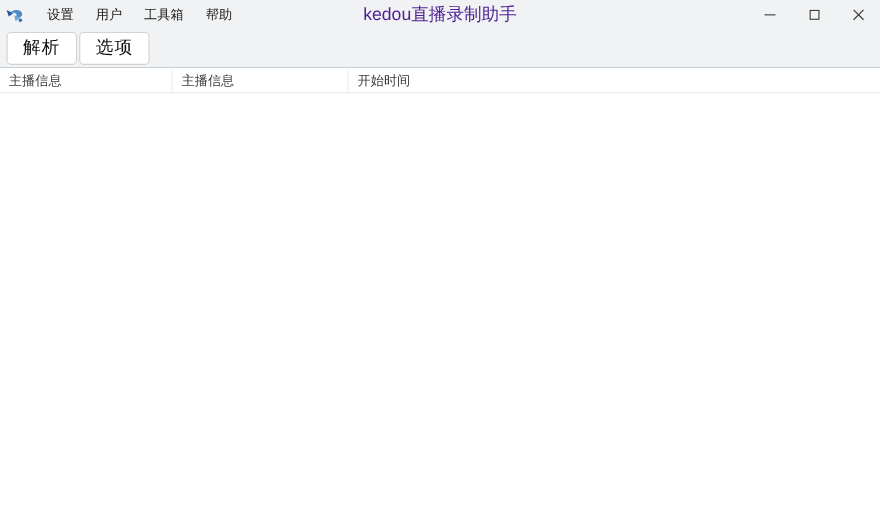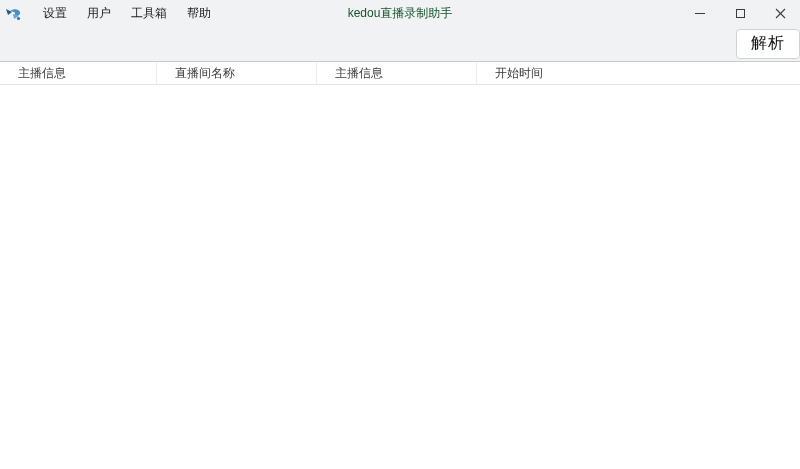--- a/index.html
+++ b/index.html
@@ -30,21 +30,21 @@
   .menubar { display: flex; margin-left: 10px; height: 100%; align-items: center; }
   .menu-item {
     font-size: 12px; color: #1a1a1a;
     padding: 3px 10px;
     cursor: default;
     white-space: nowrap;
   }
   .window-title {
     position: absolute; left: 0; right: 0; top: 0; bottom: 0;
     display: flex; align-items: center; justify-content: center;
-    font-size: 12px; color: #14532d;
+    font-size: 16px; color: #4c1d95;
     pointer-events: none;
   }
   .window-controls {
     margin-left: auto;
     display: flex; align-items: stretch; height: 26px;
     position: relative; z-index: 2;
   }
   .win-btn {
     width: 40px; height: 26px;
     display: flex; align-items: center; justify-content: center;
@@ -53,21 +53,20 @@
   .glyph-min { width: 10px; height: 0; border-top: 1px solid #3c3c3c; display: block; }
   .glyph-max { width: 9px; height: 9px; border: 1px solid #3c3c3c; display: block; }
   .glyph-close { display: block; }
 
   .toolbar {
     height: 36px;
     display: flex; align-items: center;
     padding-left: 6px;
     gap: 2px;
     border-bottom: 1px solid #c3ccd4;
-    justify-content: flex-end;
   }
   .tool-btn {
     width: 64px; height: 30px;
     background: #ffffff;
     border: 1px solid #d2d2d2;
     border-radius: 4px;
     font-family: "Liberation Serif", serif;
     font-size: 16px; font-weight: 500;
     color: #0f0f0f;
     display: flex; align-items: center; justify-content: center;
@@ -81,21 +80,21 @@
     display: grid;
     grid-template-columns: 156px 160px 160px 160px 1fr;
     height: 23px;
     border-bottom: 1px solid #e4e4e4;
     background: #ffffff;
     flex: 0 0 auto;
   }
   .th {
     font-size: 12px; color: #3b3b3b;
     display: flex; align-items: center;
-    padding-left: 18px;
+    padding-left: 8px;
     white-space: nowrap; overflow: hidden;
     cursor: default;
   }
   .th + .th { border-left: 1px solid #ededed; }
   .table-body { flex: 1; background: #ffffff; }
 </style>
 </head>
 <body>
 
 <div class="window">
@@ -132,26 +131,26 @@
           <svg class="glyph-close" width="11" height="11" viewBox="0 0 11 11">
             <line x1="1" y1="1" x2="10" y2="10" stroke="#3c3c3c" stroke-width="1.1"></line>
             <line x1="10" y1="1" x2="1" y2="10" stroke="#3c3c3c" stroke-width="1.1"></line>
           </svg>
         </span>
       </div>
     </div>
 
     <div class="toolbar">
       <button class="tool-btn">解析</button>
+      <button class="tool-btn">选项</button>
     </div>
   </div>
 
   <div class="listview">
     <div class="table-header">
       <div class="th">主播信息</div>
-      <div class="th">直播间名称</div>
       <div class="th">主播信息</div>
       <div class="th">开始时间</div>
     </div>
     <div class="table-body"></div>
   </div>
 
 </div>
 
 </body></html>

